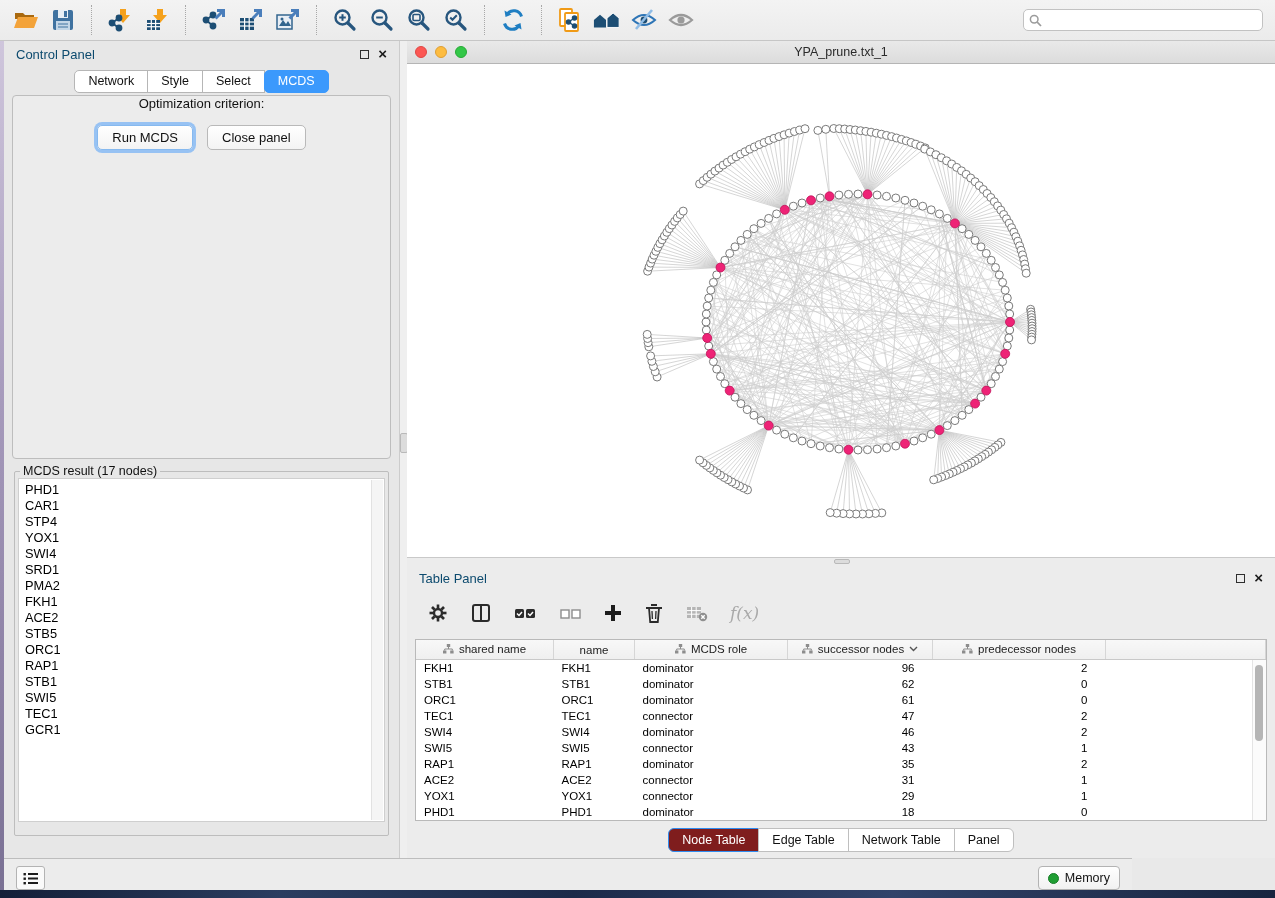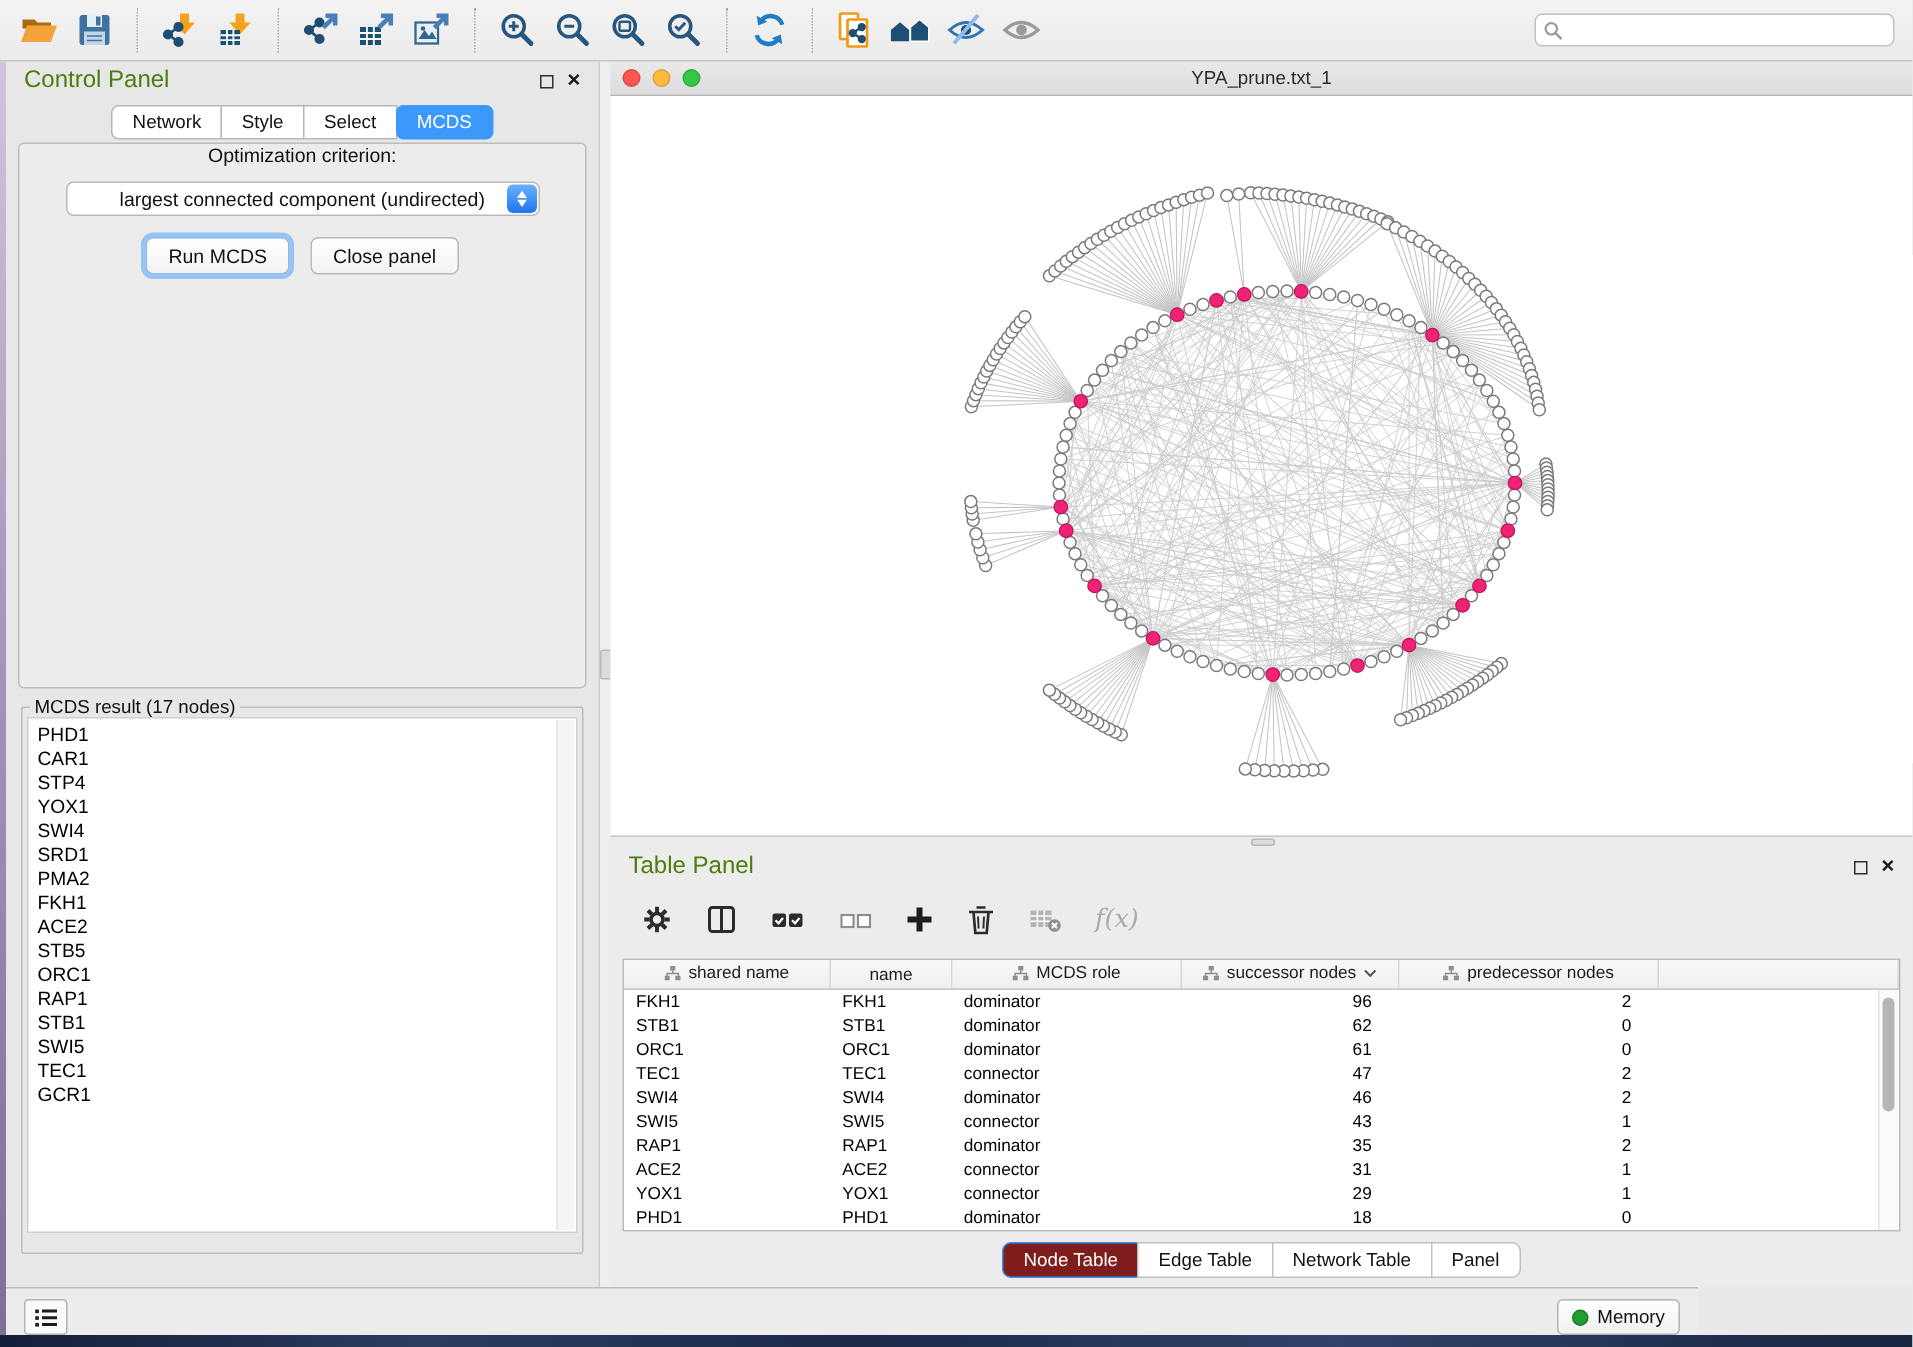--- a/index.html
+++ b/index.html
@@ -27,21 +27,21 @@
   #v-split{position:absolute;left:395px;top:0;width:8px;height:817px;background:#efefef;
        border-left:1px solid #cccccc;box-sizing:border-box;}
   #v-split .grip{position:absolute;left:0px;top:392px;width:6px;height:18px;background:#dcdcdc;
        border:1px solid #b9b9b9;border-radius:2px;}
   #right-region{position:absolute;left:403px;top:0;width:868px;height:817px;background:#ececec;}
   #status-bar{position:absolute;left:0;top:817px;width:1128px;height:32px;box-sizing:border-box;
        background:#ececec;border-top:1px solid #bdbdbd;display:flex;align-items:flex-end;padding:0 12px;}
 
   
   .panel-titlebar{height:26px;display:flex;align-items:center;padding:0 12px;gap:9px;}
-  .panel-title{font-size:16px;color:#4d7c0f;}
+  .panel-title{font-size:13px;color:#0c4a6e;}
   .tb-spacer{flex:1;}
   .float-btn{width:9px;height:9px;border:1.5px solid #2e2e2e;box-sizing:border-box;}
   .close-btn{font-size:15px;font-weight:bold;color:#1b1b1b;line-height:10px;}
 
   
   #cp-tabs{height:28px;display:flex;align-items:center;justify-content:center;}
   .cp-tab{height:21px;line-height:21px;padding:0 13px;background:#fff;border:1px solid #b6b6b6;
        margin-left:-1px;font-size:12.5px;color:#111;}
   .cp-tab:first-child{border-radius:5px 0 0 5px;margin-left:0;}
   .cp-tab.selected{background:#3b99fc;border-color:#3b99fc;color:#fff;border-radius:5px;position:relative;z-index:1;}
@@ -289,31 +289,20 @@
       <span class="close-btn">×</span>
     </div>
     <div id="cp-tabs">
         <div class="cp-tab">Network</div>
         <div class="cp-tab">Style</div>
         <div class="cp-tab">Select</div>
         <div class="cp-tab selected">MCDS</div>
       </div>
     <div id="cp-box">
       <div id="criterion-label">Optimization criterion:</div>
-      <div id="criterion-select">
-        <span>largest connected component (undirected)</span>
-        <span class="stepper">
-          <svg width="8" height="5">
-              <path d="M4 0l3.3 5H.7z" fill="#fff"></path>
-            </svg>
-          <svg width="8" height="5">
-              <path d="M4 5L.7 0h6.6z" fill="#fff"></path>
-            </svg>
-        </span>
-      </div>
       <div class="btn-row">
         <div class="mac-btn focused">Run MCDS</div>
         <div class="mac-btn">Close panel</div>
       </div>
     </div>
     <fieldset id="result-box">
       <legend>MCDS result (17 nodes)</legend>
       <div id="result-list">
         <div id="result-track"></div>
       <div>PHD1</div>

